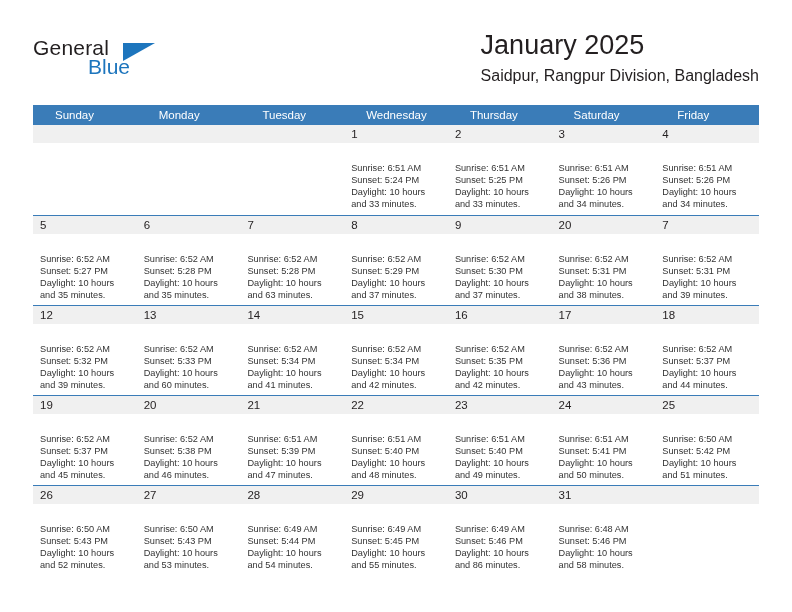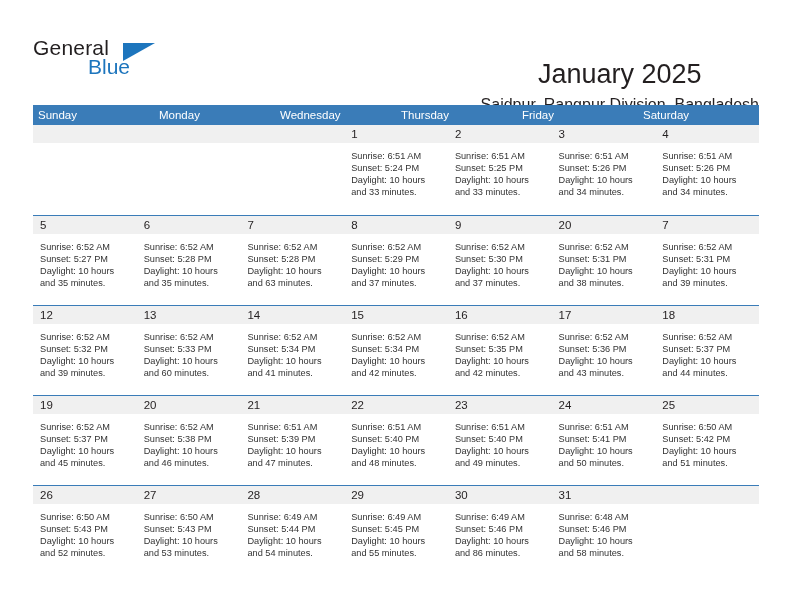--- a/index.html
+++ b/index.html
@@ -60,22 +60,21 @@
     width: 0;
     height: 0;
     border-left: 32px solid #1d75bd;
     border-bottom: 18px solid transparent;
   }
 
   .title-block {
     position: absolute;
     right: 0;
     top: 0;
-    text-align: center;
-    margin-top: 29px;
+    text-align: left;
   }
   .cal-title {
     font-size: 27px;
     color: #231f20;
     line-height: 34px;
     white-space: nowrap;
   }
   .cal-subtitle {
     font-size: 16px;
     color: #231f20;
@@ -94,21 +93,21 @@
   .dow-row {
     display: flex;
     background: #3a7cb8;
     height: 20px;
   }
   .dow-cell {
     flex: 1 1 0;
     color: #ffffff;
     font-size: 11.5px;
     line-height: 20px;
-    padding-left: 5px;
+    padding-left: 22px;
     box-sizing: border-box;
     overflow: hidden;
     white-space: nowrap;
   }
 
   .week-row {
     display: flex;
     border-top: 1.5px solid #3a7cb8;
     height: 90px;
     box-sizing: border-box;
@@ -130,21 +129,21 @@
     color: #231f20;
     line-height: 18px;
     padding-left: 7px;
     box-sizing: border-box;
   }
   .day-cell.empty .day-number-band {
     background: #f0f0f0;
     color: transparent;
   }
   .day-info {
-    padding: 7px 6px 0 7px;
+    padding: 19px 6px 0 7px;
     font-size: 9.2px;
     line-height: 12.1px;
     color: #333333;
   }
   .day-info div {
     white-space: nowrap;
   }
   .day-info .daylight-line2 {
     white-space: nowrap;
   }
@@ -163,24 +162,25 @@
     <div class="title-block">
       <div class="cal-title">January 2025</div>
       <div class="cal-subtitle">Saidpur, Rangpur Division, Bangladesh</div>
     </div>
   </div>
 
   <div class="calendar">
     <div class="dow-row">
       <div class="dow-cell">Sunday</div>
       <div class="dow-cell">Monday</div>
+      <div class="dow-cell">Tuesday</div>
       <div class="dow-cell">Wednesday</div>
       <div class="dow-cell">Thursday</div>
+      <div class="dow-cell">Saturday</div>
       <div class="dow-cell">Friday</div>
-      <div class="dow-cell">Saturday</div>
     </div>
     <div id="weeks-container">
         <div class="week-row first">
           <div class="day-cell empty">
             <div class="day-number-band"></div>
           </div>
           <div class="day-cell empty">
             <div class="day-number-band"></div>
           </div>
           <div class="day-cell empty">

